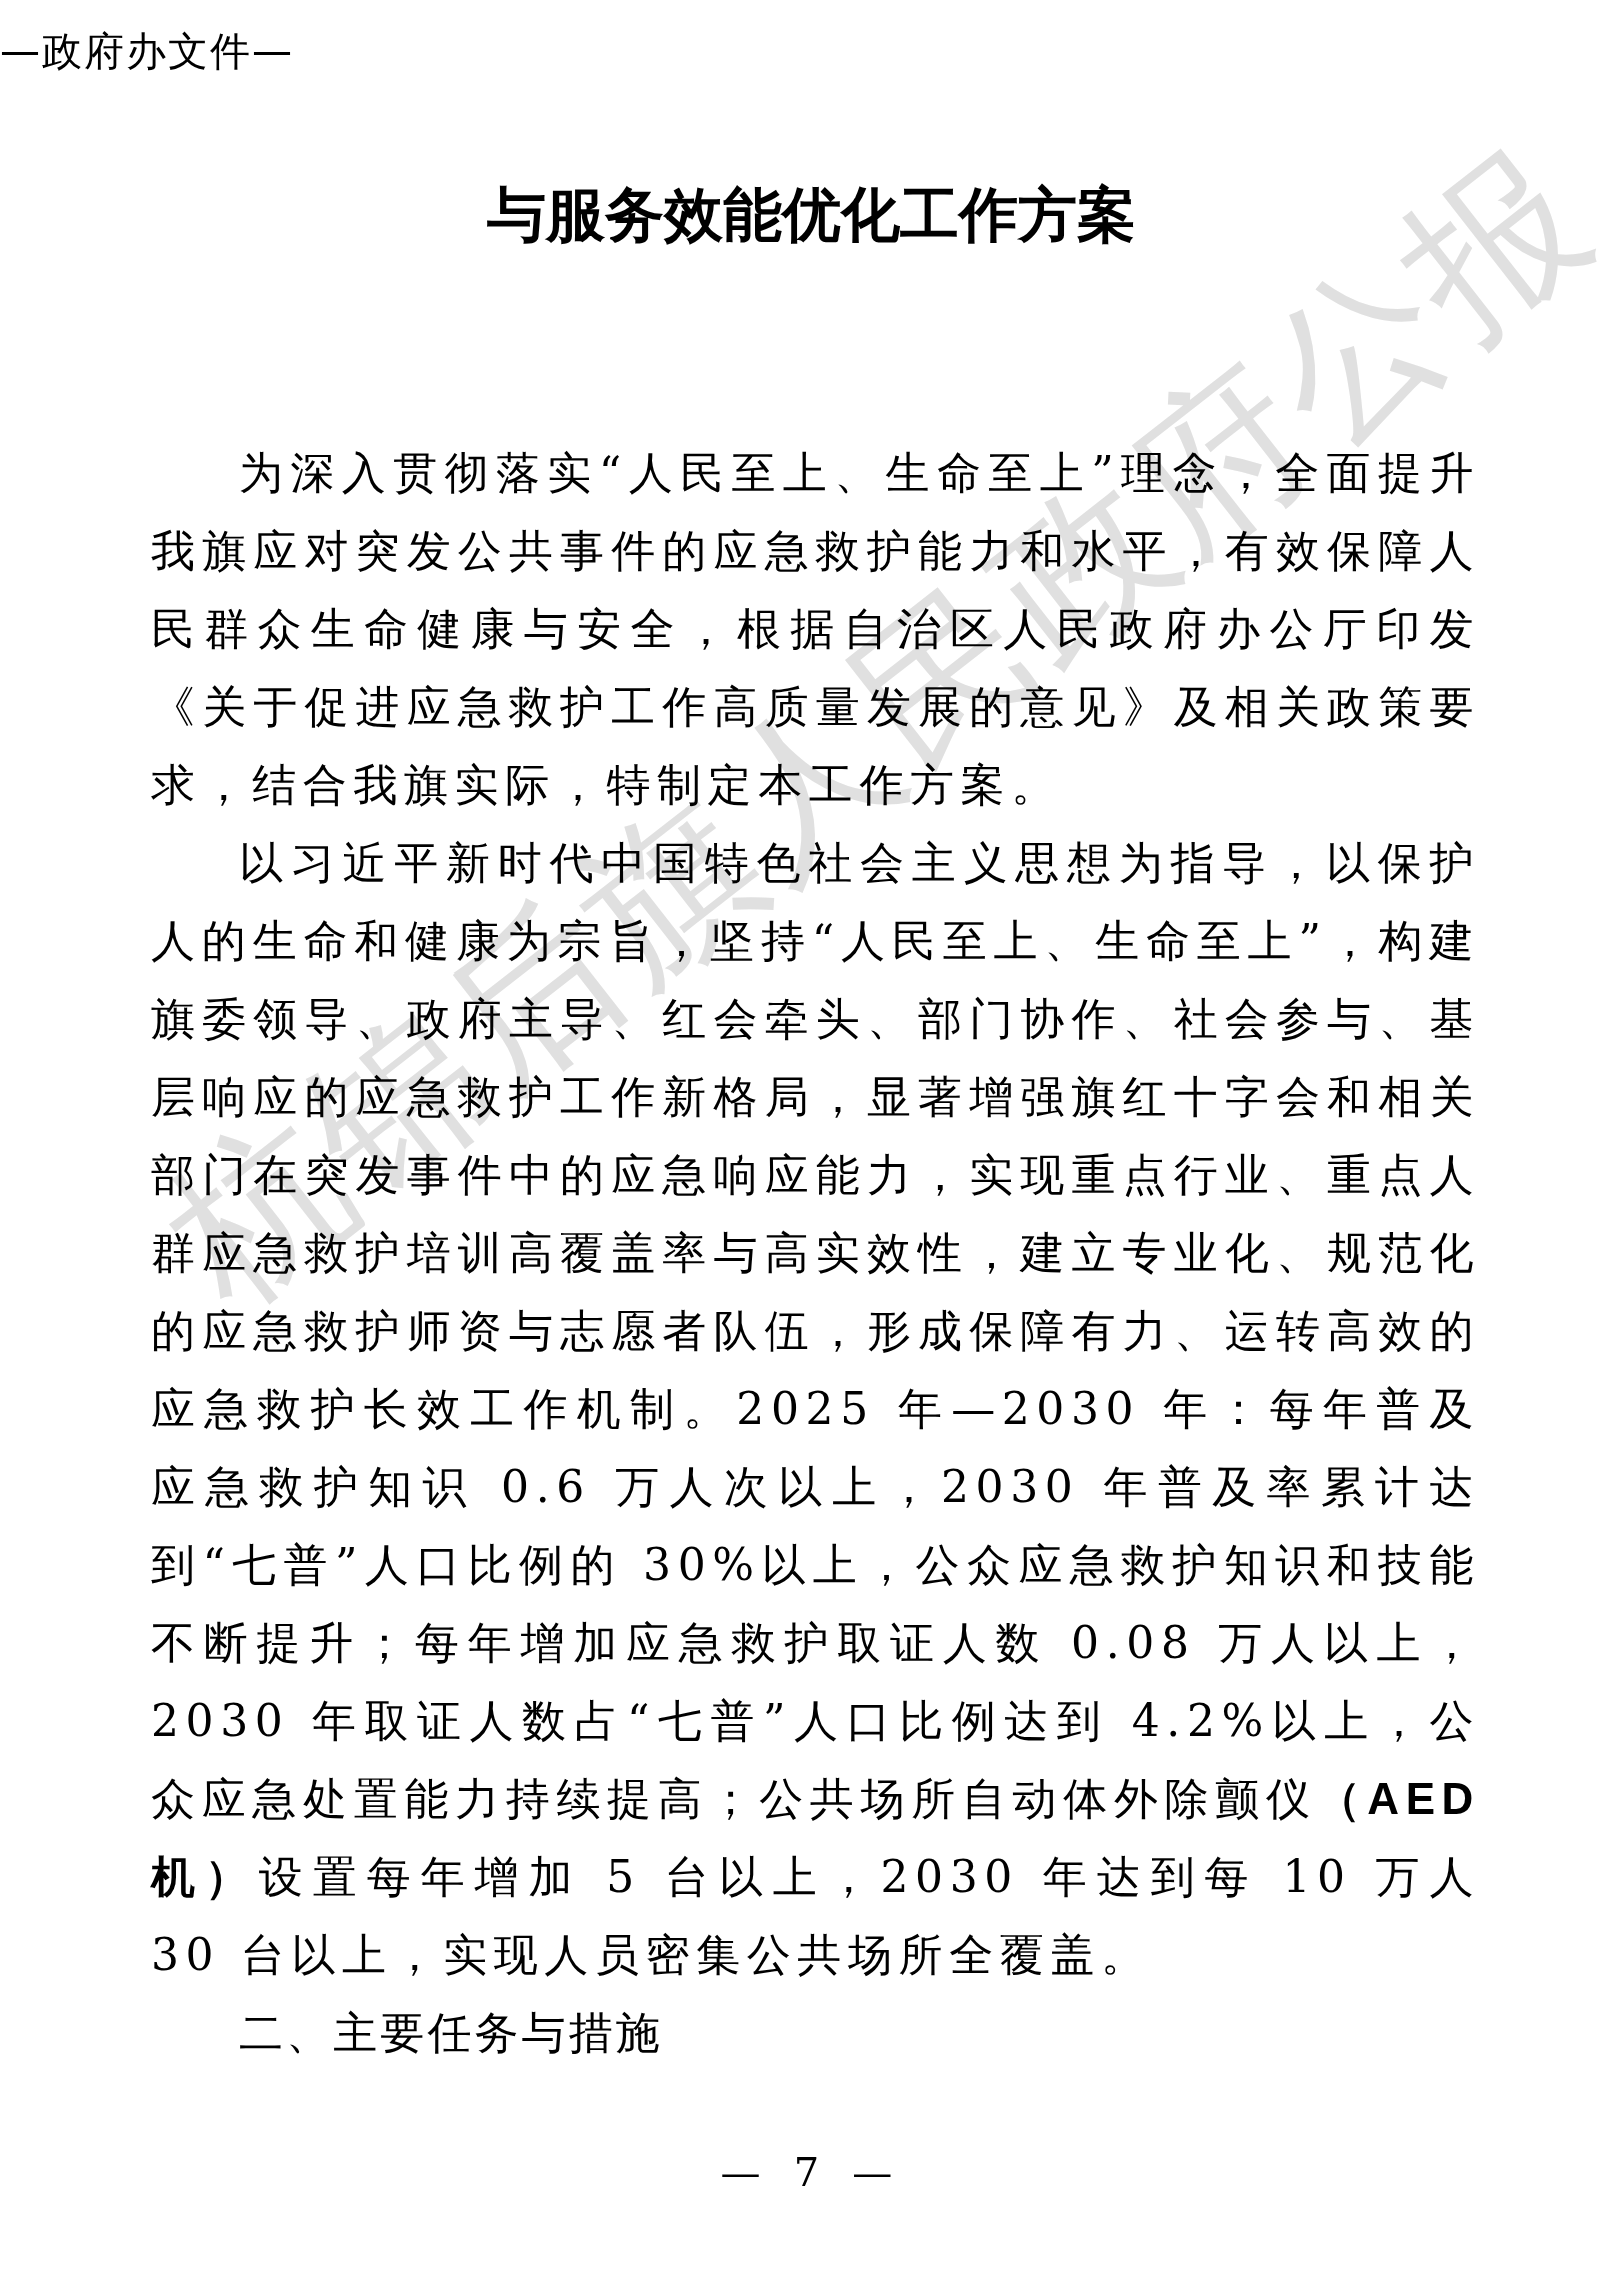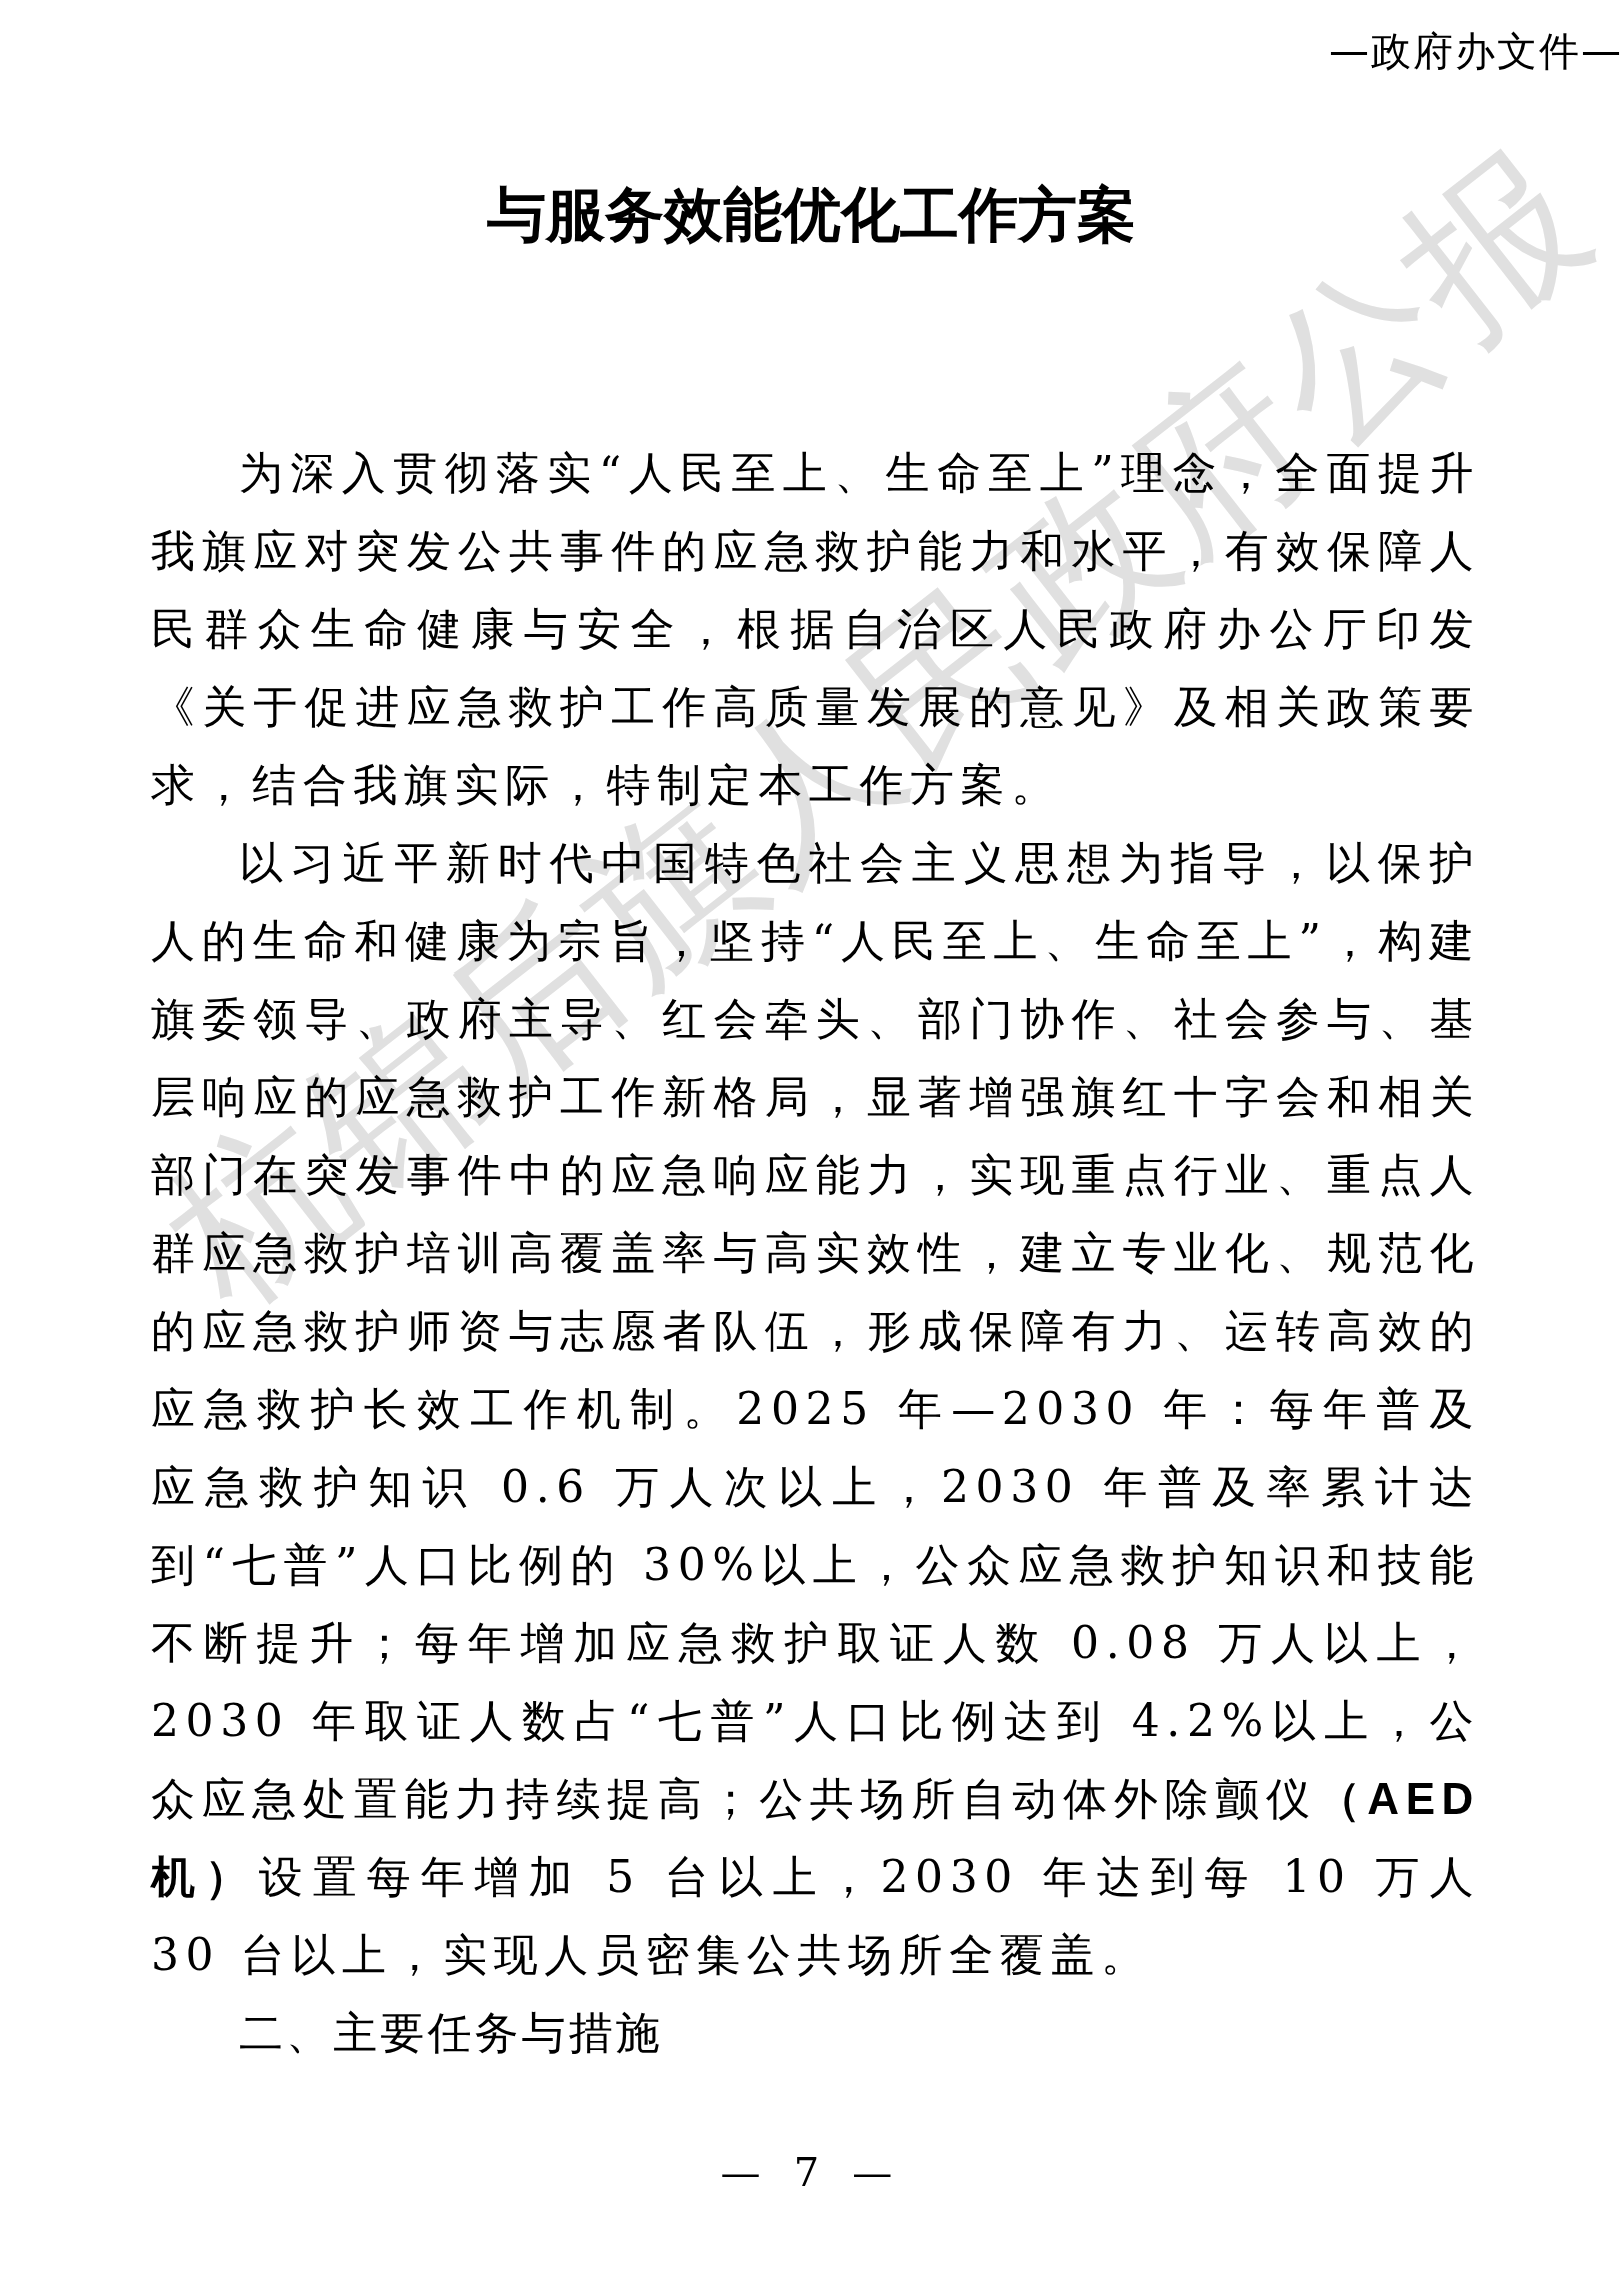--- a/index.html
+++ b/index.html
@@ -19,21 +19,21 @@
     position: absolute;
     left: 0; top: 0;
     width: 1623px;
     height: 2295px;
   }
   .header-label {
     position: absolute;
     top: 25.6px;
     left: 0;
     width: 100%;
-    text-align: right;
+    text-align: left;
     font-family: "DejaVu Sans", "Liberation Sans", sans-serif;
     font-size: 40px;
     letter-spacing: 2px;
     line-height: 51px;
   }
   .title {
     position: absolute;
     top: 176px;
     left: 0;
     width: 100%;

